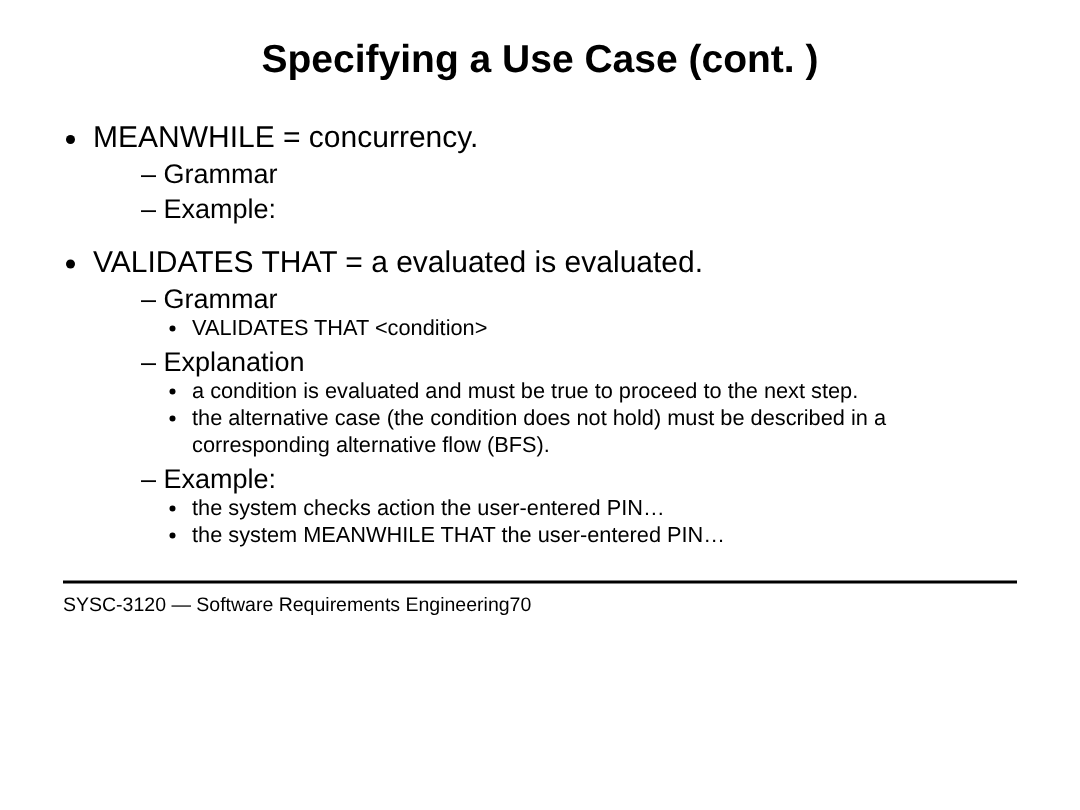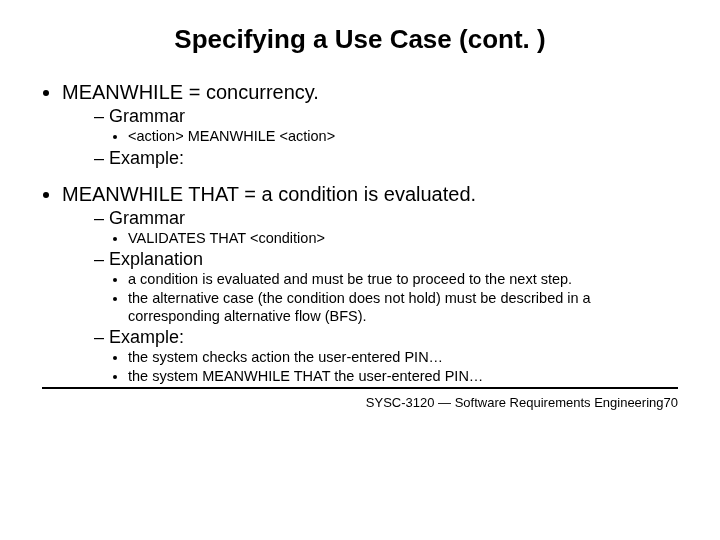--- a/index.html
+++ b/index.html
@@ -9,46 +9,43 @@
   ul { list-style-type: disc; padding-left: 20px; }
   ul ul { list-style-type: none; padding-left: 32px; }
   ul ul > li::before { content: "–  "; }
   ul ul ul { list-style-type: disc; padding-left: 34px; }
   ul ul ul > li::before { content: ""; }
   .l1 { font-size: 20px; margin-top: 14px; margin-bottom: 4px; }
   .l2 { font-size: 18px; font-weight: normal; margin-top: 2px; margin-bottom: 2px; }
   .l3 { font-size: 14.5px; margin-top: 1px; margin-bottom: 1px; line-height: 1.22; }
   .footer { position: absolute; left: 42px; right: 42px; bottom: 26px; }
   .footer-line { border: none; border-top: 2px solid #000; margin-bottom: 6px; }
-  .footer-row { display: flex; justify-content: flex-end; font-size: 13px; }
+  .footer-row { display: flex; justify-content: flex-start; font-size: 13px; }
 </style>
 </head>
 <body>
 
 <div class="slide">
   <div class="title">Specifying a Use Case (cont. )</div>
 
   <ul>
     <li class="l1">
       <span>MEANWHILE = concurrency.</span>
       <ul>
         <li class="l2">
           <span>Grammar</span>
-          <ul>
-            <li class="l3">&lt;action&gt; MEANWHILE &lt;action&gt;</li>
-          </ul>
         </li>
         <li class="l2">
           <span>Example:</span>
         </li>
       </ul>
     </li>
 
     <li class="l1">
-      <span>MEANWHILE THAT = a condition is evaluated.</span>
+      <span>VALIDATES THAT = a evaluated is evaluated.</span>
       <ul>
         <li class="l2">
           <span>Grammar</span>
           <ul>
             <li class="l3">VALIDATES THAT &lt;condition&gt;</li>
           </ul>
         </li>
         <li class="l2">
           <span>Explanation</span>
           <ul>

